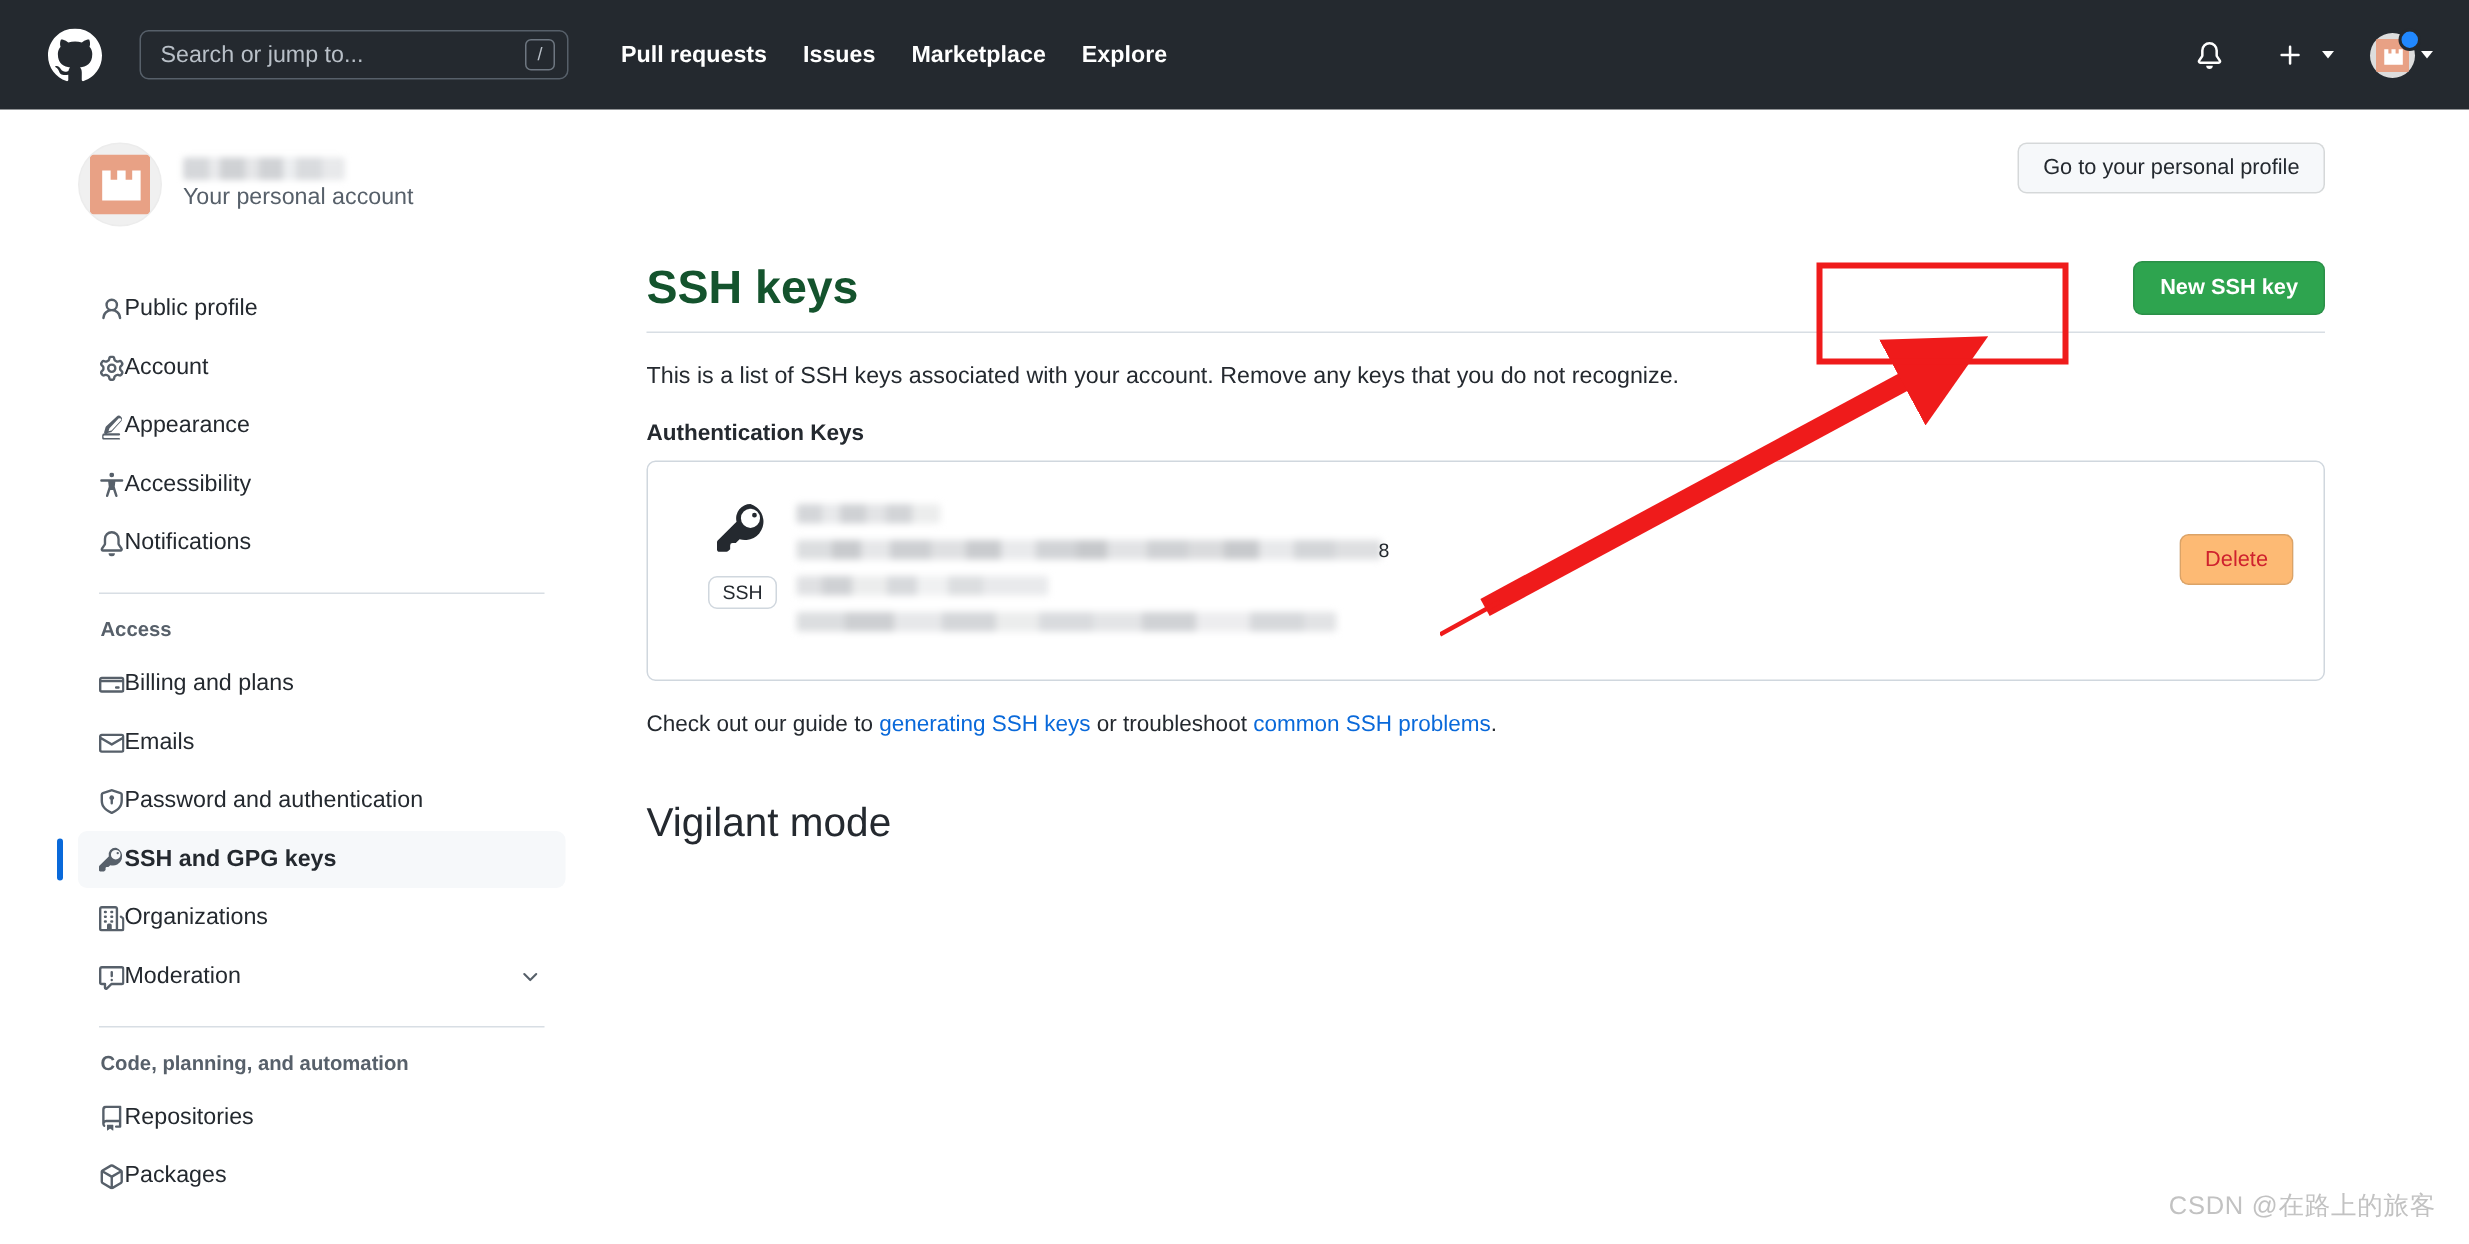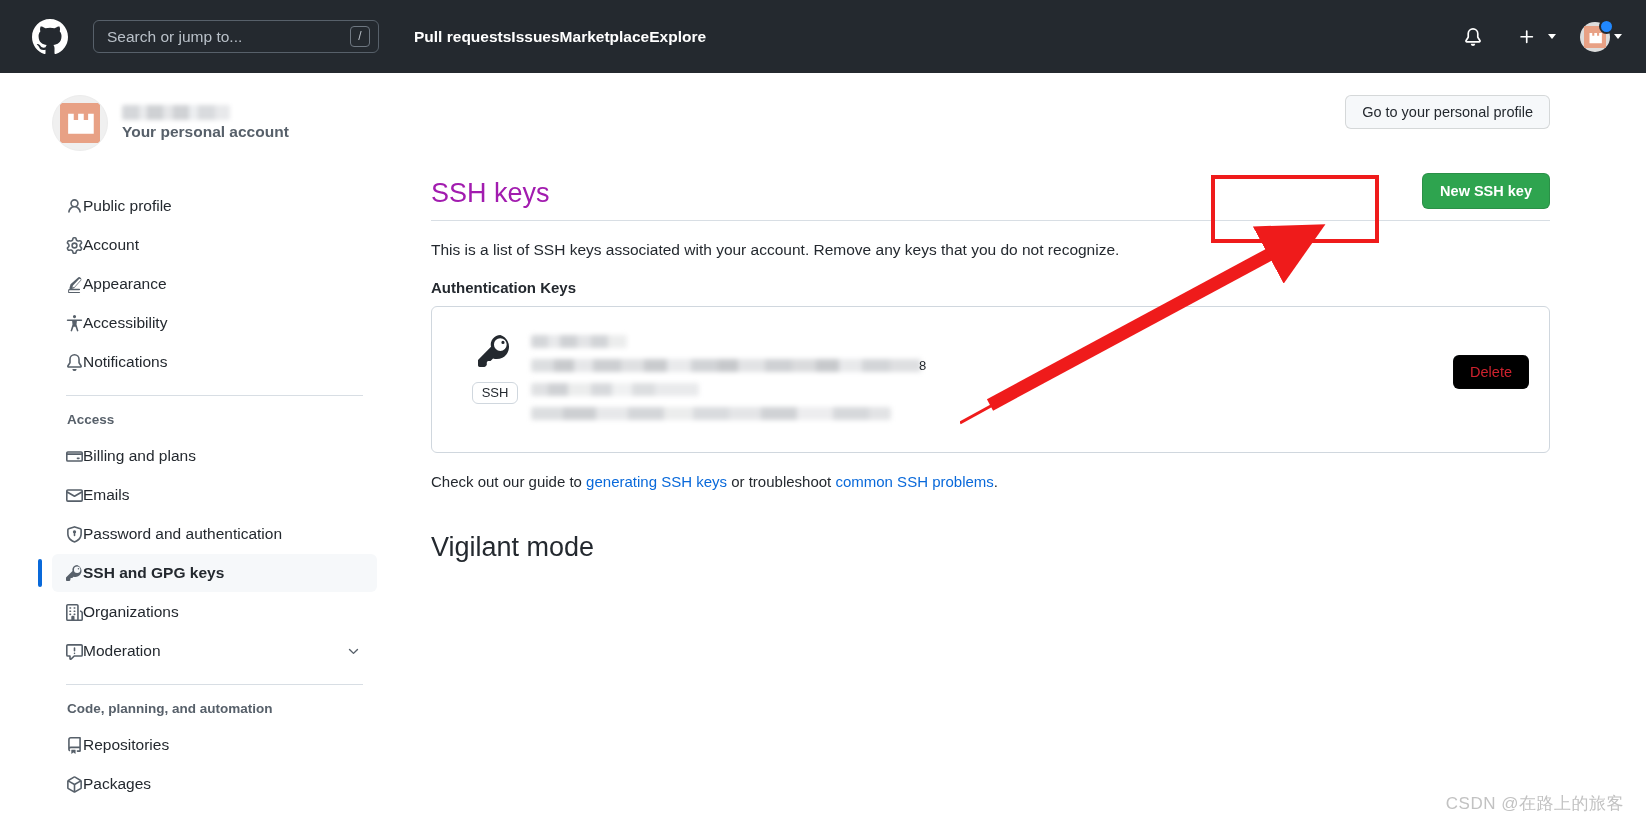--- a/index.html
+++ b/index.html
@@ -52,20 +52,21 @@
     border-radius: 4px;
     color: #b9c0c8;
     font-size: 12px;
     line-height: 19px;
     text-align: center;
   }
 
   .nav-links {
     display: flex;
     align-items: center;
+    gap: 24px;
     margin-left: 35px;
   }
   .nav-link {
     color: #ffffff;
     font-size: 15.5px;
     font-weight: 600;
     text-decoration: none;
     white-space: nowrap;
     cursor: pointer;
   }
@@ -127,21 +128,20 @@
     width: 383px;
     flex: 0 0 383px;
     padding-left: 52px;
     padding-right: 6px;
   }
   .acct-head {
     display: flex;
     align-items: center;
     gap: 14px;
     margin-bottom: 36px;
-    font-weight: bold;
   }
   .avatar-lg {
     width: 56px; height: 56px;
     border-radius: 50%;
     background: #f0f0f0;
     border: 1px solid #ececec;
     display: flex; align-items: center; justify-content: center;
     flex: 0 0 auto;
     overflow: hidden;
   }
@@ -233,23 +233,23 @@
   }
 
   .section-head {
     display: flex;
     align-items: flex-end;
     justify-content: space-between;
     padding-bottom: 11px;
     border-bottom: 1px solid #d8dee4;
   }
   .section-title {
-    font-size: 27px;
-    font-weight: 400;
-    color: #a21caf;
+    font-size: 31px;
+    font-weight: 700;
+    color: #14532d;
     line-height: 1.2;
   }
   .btn-green {
     background: #2ea44f;
     border: 1px solid rgba(27,31,36,0.15);
     border-radius: 6px;
     color: #ffffff;
     font-size: 14.5px;
     font-weight: 600;
     padding: 7px 17px;
@@ -321,21 +321,21 @@
   .bl3 {
     width: 168px; height: 13px;
     background: linear-gradient(90deg,#e0e1e3 0 10%,#cfd1d4 10% 22%,#eceded 22% 36%,#d7d9dc 36% 48%,#f0f1f2 48% 60%,#dcdee0 60% 74%,#e9eaec 74% 100%);
   }
   .bl4 {
     width: 360px; height: 13px;
     background: linear-gradient(90deg,#dcdee0 0 9%,#cdcfd2 9% 18%,#e7e8ea 18% 27%,#d4d6d9 27% 37%,#eceded 37% 45%,#d9dbde 45% 55%,#e4e5e7 55% 64%,#d0d2d5 64% 74%,#ededef 74% 84%,#d6d8db 84% 94%,#e2e3e5 94% 100%);
   }
   .key-right { margin-left: auto; padding-top: 26px; }
   .btn-delete {
-    background: #000000;
+    background: #fdba74;
     border: 1px solid rgba(27,31,36,0.15);
     border-radius: 6px;
     color: #cf222e;
     font-size: 14.5px;
     font-weight: 500;
     padding: 6px 16px;
     cursor: pointer;
     font-family: "Liberation Sans", sans-serif;
     line-height: 20px;
   }

